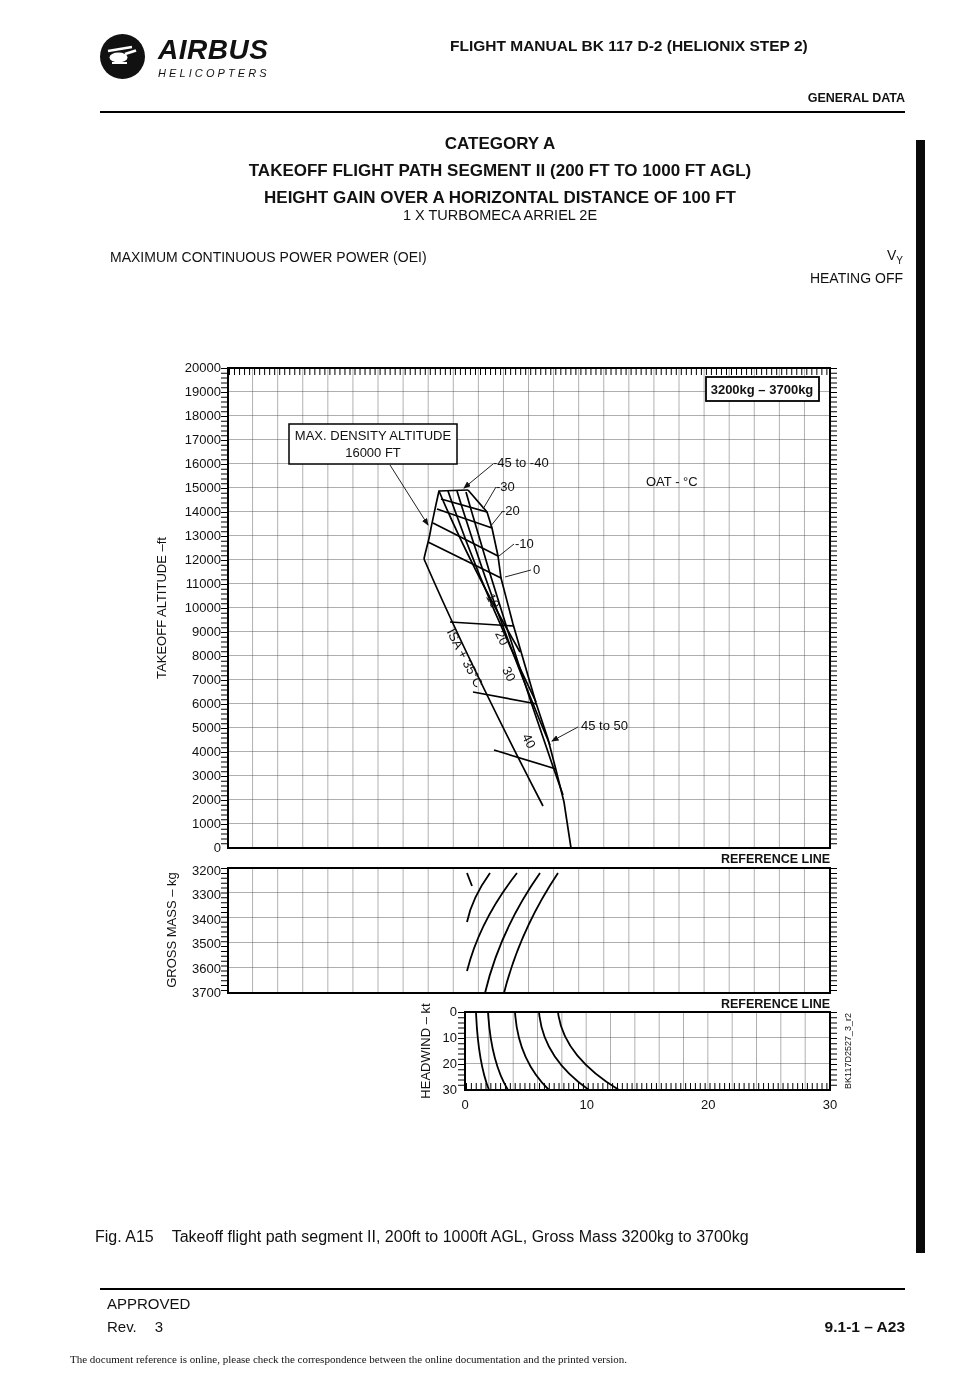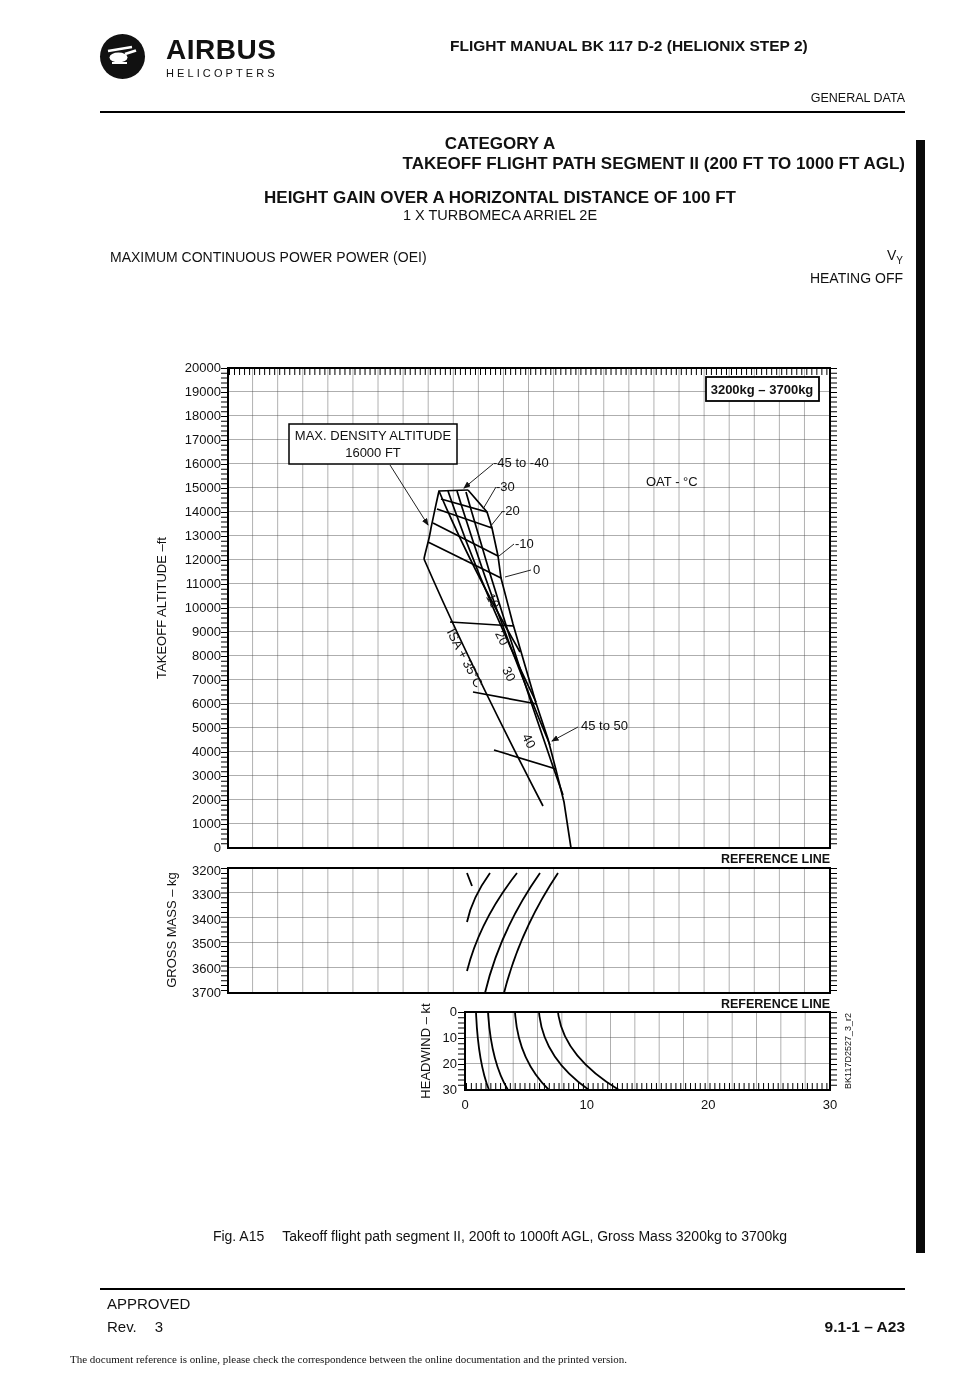--- a/index.html
+++ b/index.html
@@ -1,29 +1,29 @@
 <!DOCTYPE html>
 <html><head>
 <meta charset="utf-8">
 <style>
   html,body{margin:0;padding:0;background:#fff;}
   body{width:971px;height:1381px;position:relative;font-family:"Liberation Sans",sans-serif;color:#111;}
   .abs{position:absolute;}
   .brand-name{font-size:28px;font-weight:800;letter-spacing:.5px;line-height:1;}
   .brand-sub{font-size:11px;letter-spacing:3.1px;font-weight:500;margin-top:3px;}
   .manual-title{font-size:15.5px;font-weight:700;}
-  .section-label{font-size:12.5px;font-weight:400;}
+  .section-label{font-size:12.5px;font-weight:700;}
   .rule{background:#000;height:2px;}
   .tblock{left:95px;width:810px;text-align:center;}
   .t1{font-size:17px;font-weight:700;}
   .t4{font-size:14.5px;font-weight:400;}
   .cond{font-size:14px;}
   .vy{font-size:14px;}
   .vy sub{font-size:10px;}
-  .caption{font-size:14px;text-align:center;}
+  .caption{font-size:16px;text-align:left;}
   .foot{font-size:15px;}
   .pageref{font-size:15.5px;font-weight:700;}
   .fineprint{font-family:"Liberation Serif",serif;font-size:11px;}
   .chgbar{background:#0a0a0a;}
   svg text{font-family:"Liberation Sans",sans-serif;fill:#111;}
   .tk{font-size:13px;text-anchor:end;}
   .tc{text-anchor:middle;}
   .ts{text-anchor:start;}
   .lbl{font-size:13px;}
   .ref{font-size:12.5px;text-anchor:end;font-weight:600;}
@@ -41,30 +41,30 @@
   <svg width="47" height="47" viewBox="0 0 47 47">
     <circle cx="23.5" cy="23.5" r="22.5" fill="#111"></circle>
     <g stroke="#fff" fill="none">
       <path d="M9,18 L33,14" stroke-width="2.4"></path>
       <path d="M26,21 L37,17.5" stroke-width="2.8"></path>
       <ellipse cx="19.5" cy="24.5" rx="9" ry="5" fill="#fff" stroke="none"></ellipse>
       <path d="M13,30 L28,30" stroke-width="2"></path>
     </g>
   </svg>
 </div>
-<div class="abs" style="left:166px;top:36px;">
+<div class="abs" style="left:158px;top:36px;font-style:italic;">
   <div class="brand-name">AIRBUS</div>
   <div class="brand-sub">HELICOPTERS</div>
 </div>
 <div class="abs manual-title" style="left:450px;top:37px;">FLIGHT MANUAL  BK 117 D-2 (HELIONIX STEP 2)</div>
 <div class="abs section-label" style="right:66px;top:91px;">GENERAL DATA</div>
 <div class="abs rule" style="left:100px;top:111px;width:805px;"></div>
 
 <div class="abs tblock t1" style="top:134px;">CATEGORY A</div>
-<div class="abs tblock t1" style="top:154px;text-align:right;">TAKEOFF FLIGHT PATH SEGMENT II (200 FT TO 1000 FT AGL)</div>
+<div class="abs tblock t1" style="top:161px;">TAKEOFF FLIGHT PATH SEGMENT II (200 FT TO 1000 FT AGL)</div>
 <div class="abs tblock t1" style="top:188px;">HEIGHT GAIN OVER A HORIZONTAL DISTANCE OF 100 FT</div>
 <div class="abs tblock t4" style="top:207px;">1 X TURBOMECA ARRIEL 2E</div>
 
 <div class="abs cond" style="left:110px;top:249px;text-align:right;">MAXIMUM CONTINUOUS POWER POWER (OEI)</div>
 <div class="abs vy" style="right:68px;top:247px;"><span>V</span><sub>Y</sub></div>
 <div class="abs cond" style="right:68px;top:270px;">HEATING OFF</div>
 
 <div class="abs chgbar" style="left:916px;top:140px;width:9px;height:1113px;"></div>
 
 <svg class="abs" style="left:95px;top:350px;width:810px;height:785px;" viewBox="95 350 810 785">

